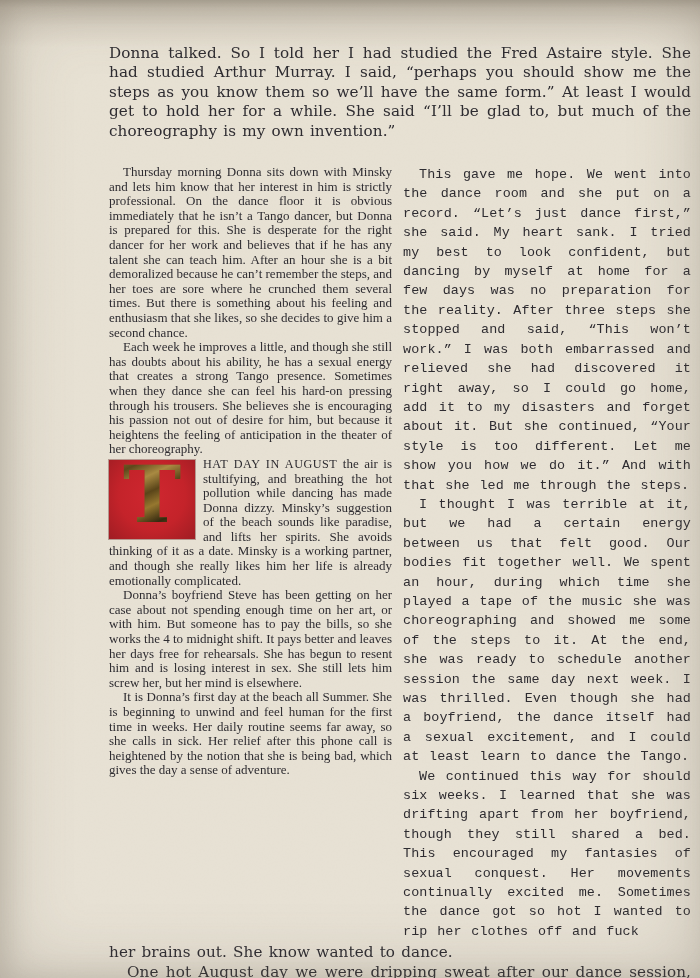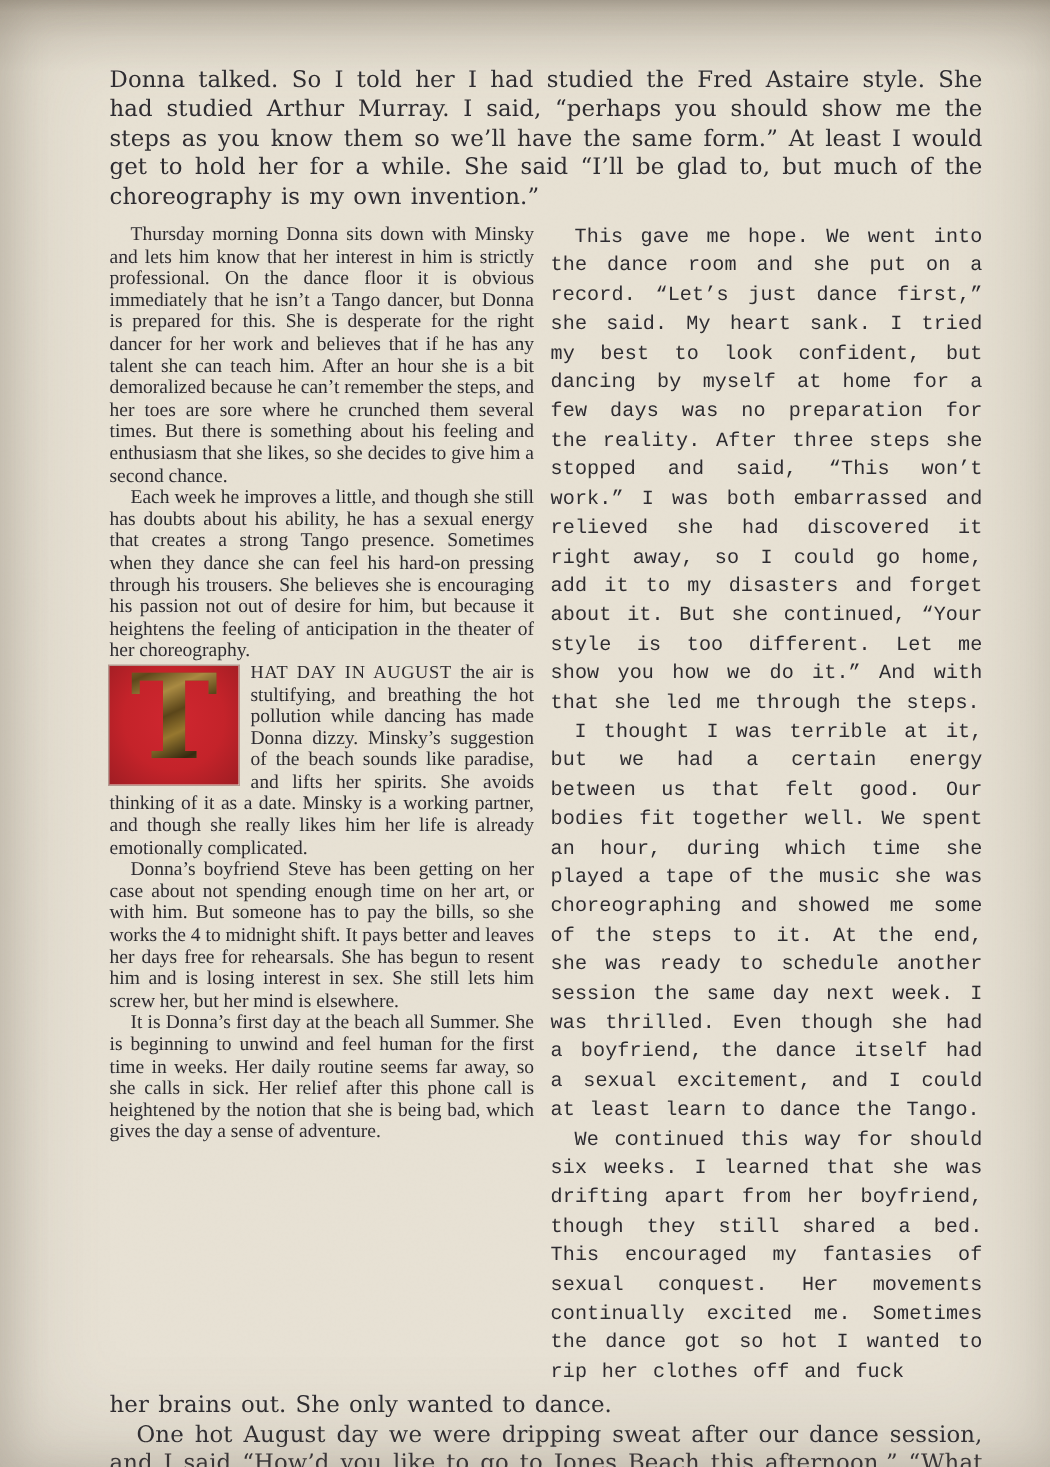--- a/index.html
+++ b/index.html
@@ -8,28 +8,28 @@
     background:
       linear-gradient(180deg,#b7afa0 0px,#cdc5b6 8px,#ddd6c8 26px,#e8e2d4 48px,#e8e2d5 100%);
     font-family:"DejaVu Serif",serif;
     color:#2e2c31;
   }
   .grain{position:absolute;inset:0;width:700px;height:978px;opacity:.5;pointer-events:none;}
   .vignette{position:absolute;inset:0;pointer-events:none;
     box-shadow:inset 0 0 70px rgba(110,100,85,.30), inset 8px 0 25px rgba(110,100,85,.18);}
   .page{
     position:absolute;top:0;left:0;width:700px;height:978px;
-    padding:44px 43px 0 73px;box-sizing:border-box;
+    padding:44px 43px 0 109px;box-sizing:border-box;
   }
   p{margin:0;padding:0;}
   .justify{text-align:justify;}
   .intro{
     width:582px;font-size:15.2px;line-height:19.4px;letter-spacing:.1px;word-spacing:1.2px;
   }
-  .columns{display:flex;gap:11px;margin-top:8px;}
+  .columns{display:flex;gap:11px;margin-top:24px;}
   .col-left{
     width:283px;flex:0 0 283px;
     font-family:"Liberation Serif",serif;font-size:13px;line-height:14.6px;
   }
   .col-right{
     width:288px;flex:0 0 288px;
     font-size:13.4px;line-height:19.4px;word-spacing:1.6px;letter-spacing:.1px;
   }
   .ind-sm{text-indent:14px;}
   .ind-lg{text-indent:16px;font-family:Liberation Mono, monospace;}
@@ -100,21 +100,21 @@
       </p>
       <p class="ind-lg">
         <span>We continued this way for should six weeks.  I learned that she was drifting apart from her boyfriend, though they still shared a bed.  This encouraged my fantasies of sexual conquest.  Her movements continually excited me. Sometimes the dance got so hot I wanted to rip her clothes off and fuck</span>
       </p>
     </div>
 
   </div>
 
   <div class="bottom justify">
     <p>
-      <span>her brains out.  She only wanted to dance.</span>
+      <span>her brains out.  She know wanted to dance.</span>
     </p>
     <p class="ind-bt">
       <span>One hot August day we were dripping sweat after our dance session, and I said “How’d you like to go to Jones Beach this afternoon.”  “What a great idea,” she answered.  She changed into her swimsuit.  I had none, but my colored underwear would do.  An hour later we were on the beach. This was the first time we spent together outside her dance floor.  I felt like I was on my first date.  A couple of times I put my arm around her shoulder.</span>
     </p>
   </div>
 
 </div>
 
 <div class="vignette"></div>
 

